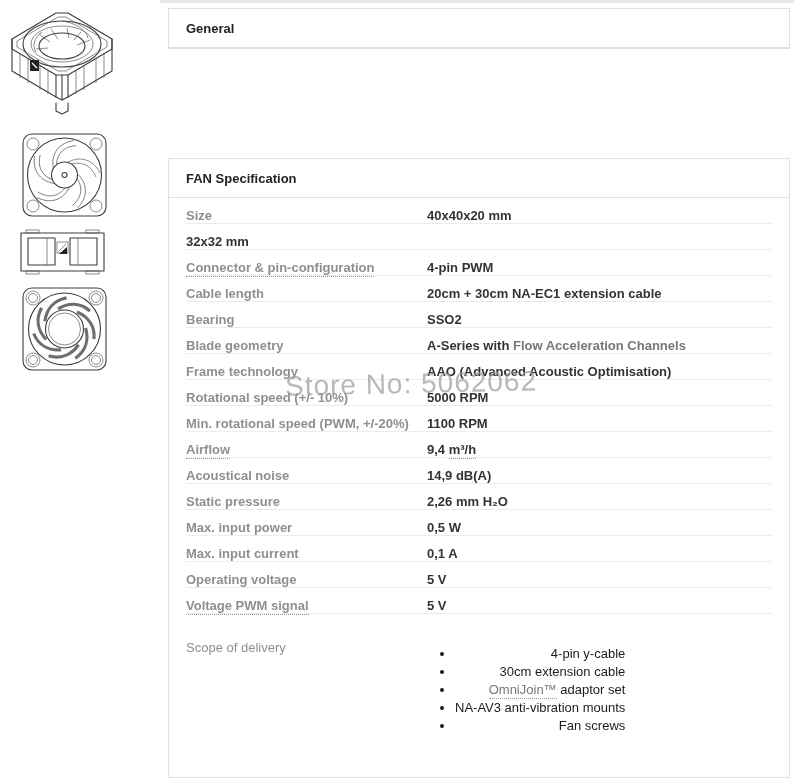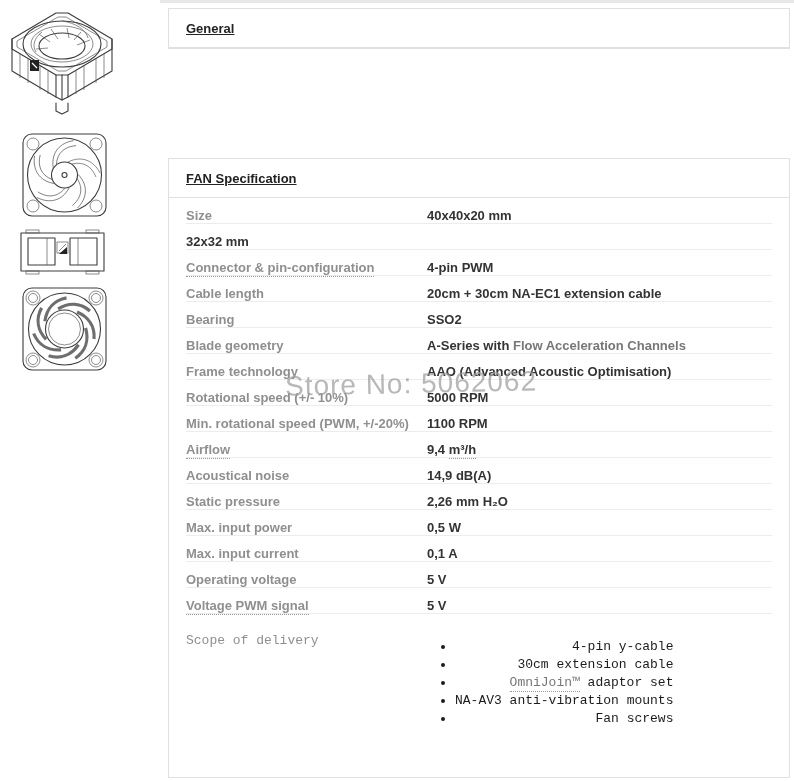--- a/index.html
+++ b/index.html
@@ -21,42 +21,41 @@
 
   
   .panel {
     position:absolute; left:168px; width:622px;
     border:1px solid #e0e0e0; background:#fff;
   }
   .panel-header {
     font-weight:bold; color:#222; font-size:13px;
     padding:12px 17px 11px 17px;
     border-bottom:1px solid #e0e0e0;
-    text-decoration:underline;
   }
   .panel-general { top:8px; }
   .panel-fanspec { top:158px; height:620px; overflow:hidden; }
 
   .g-row { display:flex; padding:13px 17px 14px 17px; }
   .g-label { width:258px; color:#8f8f8f; flex:none; }
   .g-value { width:342px; color:#333; line-height:19px; }
 
   .spec-row {
     display:flex; align-items:flex-end;
     height:26px; margin:0 17px;
     border-bottom:1px solid #ececec;
     white-space:nowrap;
     font-weight:bold;
   }
   .spec-label { width:241px; color:#8f8f8f; flex:none; }
   .spec-value { color:#333; }
   .muted-link { color:#777; cursor:pointer; }
   .dotted { border-bottom:1px dotted #999; padding-bottom:1px; cursor:help; }
 
-  .scope-row { display:flex; margin:9px 17px; padding-top:10px;font-family:Liberation Mono, monospace; }
+  .scope-row { display:flex; margin:16px 17px; padding-top:10px; }
   .scope-label { width:241px; color:#8f8f8f; flex:none; }
   .scope-list { margin:7px 0 0 0; padding:0 0 0 28px; color:#1c1c1c;text-align:right; }
   .scope-list li { margin-bottom:5px; line-height:13px; }
 
   
   .watermark {
     position:absolute; left:285px; top:368px; z-index:6;
     font-size:28px; color:#9d9d9d; opacity:.72;
     letter-spacing:1px; white-space:nowrap;
     transform:rotate(-1.2deg); pointer-events:none;

